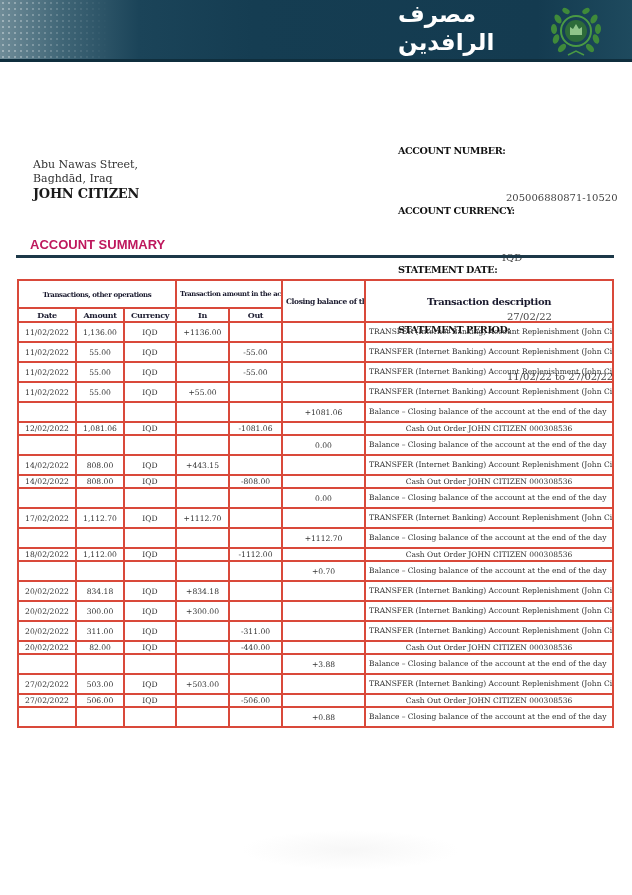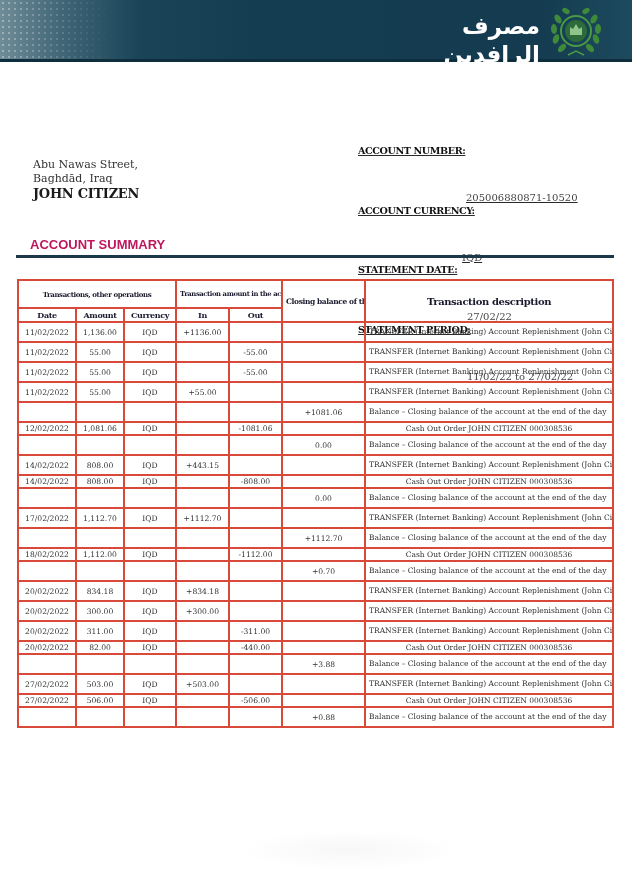--- a/index.html
+++ b/index.html
@@ -15,41 +15,41 @@
     position: absolute; left: 0; top: 0; width: 110px; height: 62px;
     background-image: radial-gradient(rgba(255,255,255,0.35) 1px, transparent 1.2px);
     background-size: 6px 6px;
     -webkit-mask-image: linear-gradient(90deg, #000 0%, transparent 100%);
     mask-image: linear-gradient(90deg, #000 0%, transparent 100%);
   }
   .banner-strip {
     position: absolute; left: 0; top: 59px; width: 632px; height: 3px; background: #0f2e3d;
   }
   .bank-arabic {
-    position: absolute; left: 398px; top: 12px; width: 142px; text-align: right;
+    position: absolute; left: 398px; top: 0; width: 142px; text-align: left;
     font-family: "DejaVu Sans", sans-serif; font-weight: bold; font-size: 23px; color: #ffffff;
     line-height: 28px;
   }
   .bank-english {
     position: absolute; left: 400px; top: 34px; width: 142px; text-align: right;
     font-family: "Liberation Sans", sans-serif; font-size: 16px; color: #ffffff; letter-spacing: 0.2px;
   }
   .emblem {
     position: absolute; left: 548px; top: 3px; width: 56px; height: 56px;
   }
 
   .customer-name {
     position: absolute; left: 33px; top: 142px;
     font-family: "DejaVu Serif", serif; font-weight: bold; font-size: 13px; color: #1a1a1a; letter-spacing: -0.3px; margin-top: 44px;
   }
   .customer-addr {
     position: absolute; left: 33px; top: 158px; font-size: 11px; line-height: 14px; color: #333;
   }
   .acct-block {
-    position: absolute; left: 358px; top: 145px; font-size: 10px; line-height: 12.6px; text-decoration: underline;
+    position: absolute; left: 398px; top: 145px; font-size: 10px; line-height: 12.6px;
   }
   .acct-row { display: flex; white-space: nowrap; }
   .acct-label {
     font-family: "DejaVu Serif", serif; font-weight: bold; color: #111; font-size: 9.6px; letter-spacing: -0.4px;
   }
   .acct-value { color: #444; font-size: 10px; margin-top: 47px; }
 
   .summary-title {
     position: absolute; left: 30px; top: 237px;
     font-family: "Liberation Sans", sans-serif; font-weight: bold; font-size: 13px; color: #be185d;

